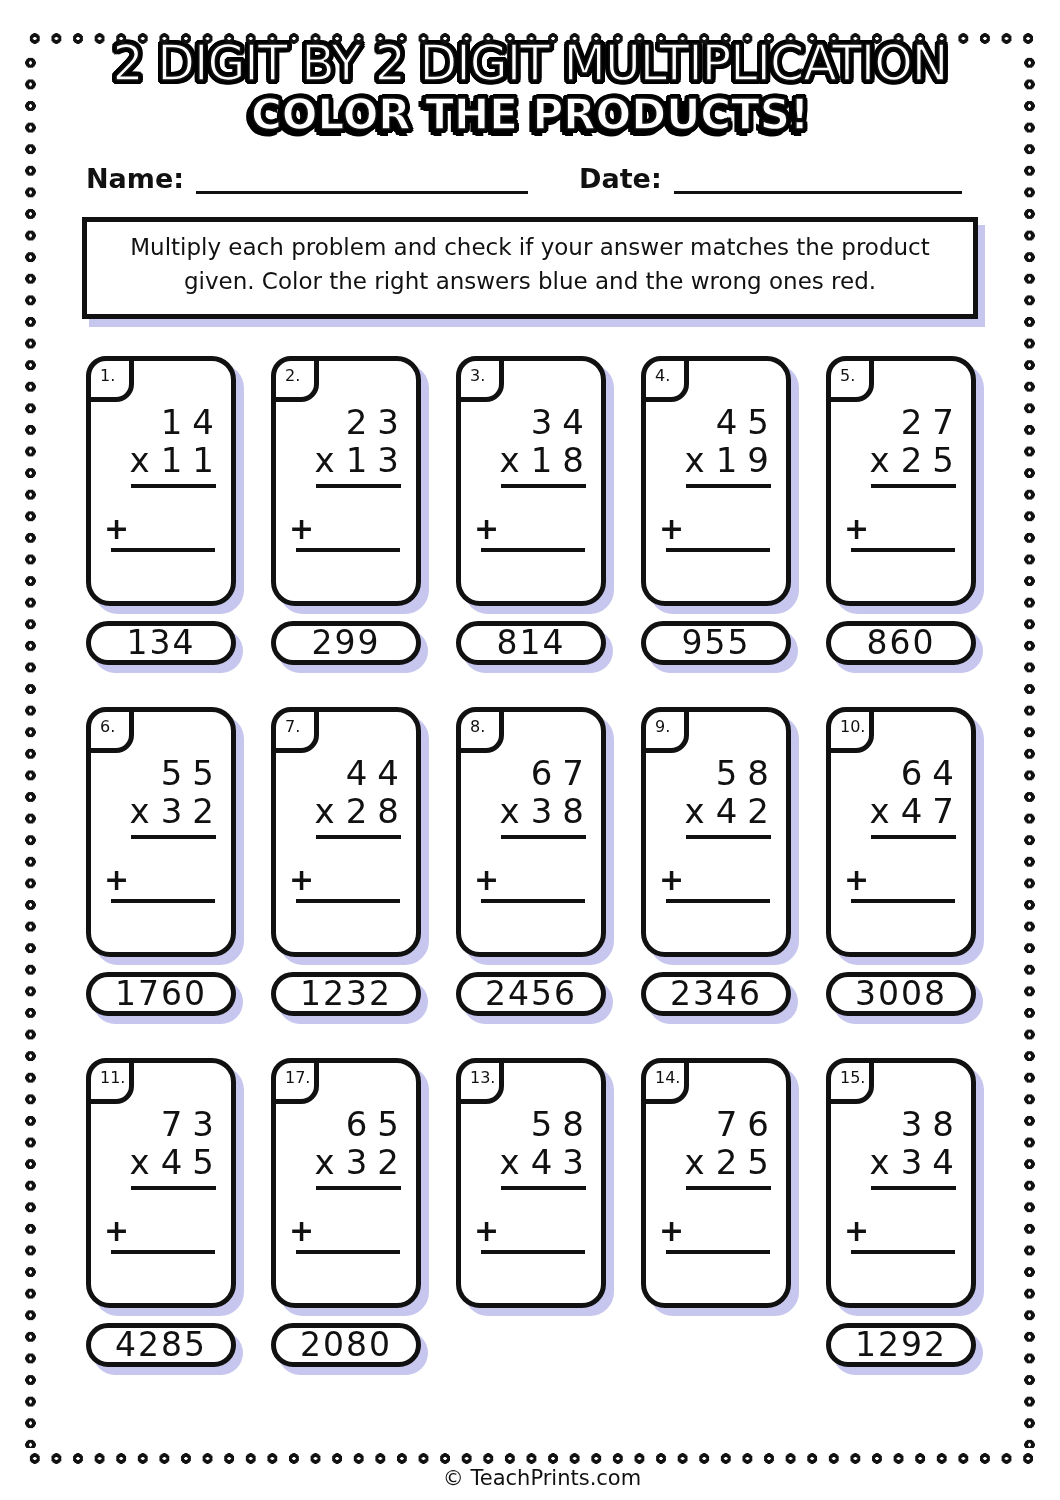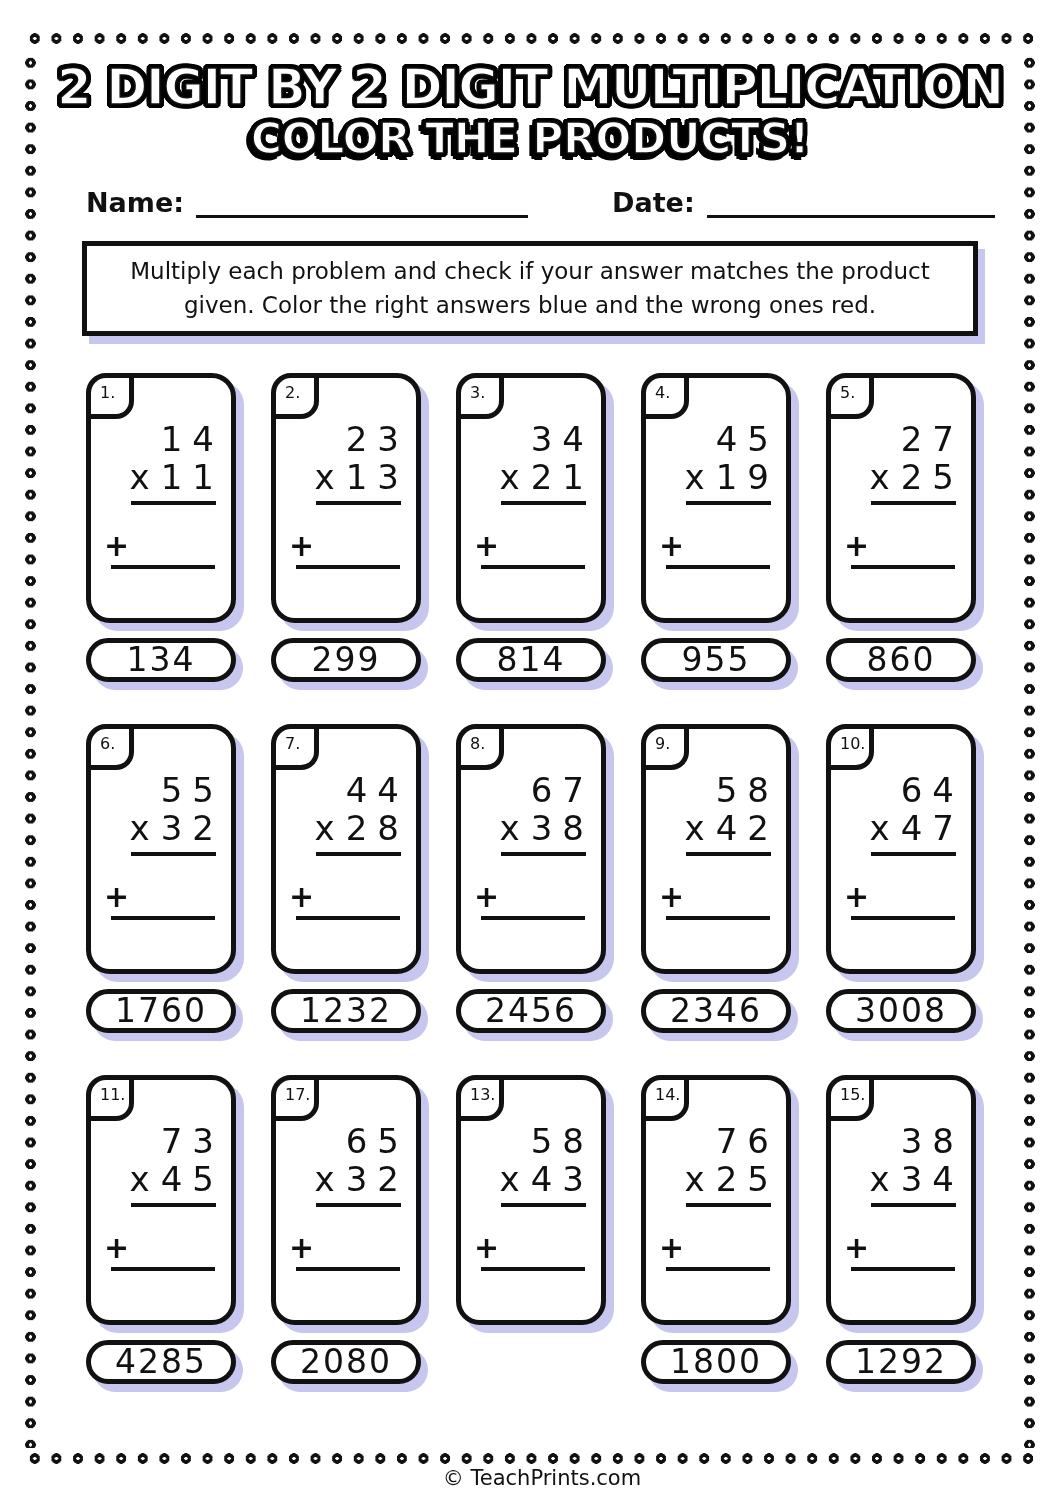--- a/index.html
+++ b/index.html
@@ -29,52 +29,52 @@
   .bubble {
     color:#fff;
     -webkit-text-stroke:1.5px var(--ink);
     text-shadow:
       4px 0 0 #000, -4px 0 0 #000, 0 4px 0 #000, 0 -4px 0 #000,
       3px 3px 0 #000, -3px 3px 0 #000, 3px -3px 0 #000, -3px -3px 0 #000,
       4px 2px 0 #000, 4px -2px 0 #000, -4px 2px 0 #000, -4px -2px 0 #000,
       2px 4px 0 #000, -2px 4px 0 #000, 2px -4px 0 #000, -2px -4px 0 #000;
   }
   .page-title {
-    padding-top:62px; text-align:center;
-    font-size:49px; font-weight:bold; letter-spacing:-1px; line-height:1.08;
+    padding-top:38px; text-align:center;
+    font-size:49px; font-weight:normal; letter-spacing:-1px; line-height:1.08;
     white-space:nowrap;
   }
   .page-subtitle {
     margin-top:3px; text-align:center;
     font-size:42px; font-weight:bold; letter-spacing:0; line-height:1.0;
     white-space:nowrap;
   }
   .page-subtitle .bubble-sub {
     text-shadow:
       4px 0 0 #000, -4px 0 0 #000, 0 4px 0 #000, 0 -4px 0 #000,
       3px 3px 0 #000, -3px 3px 0 #000, 3px -3px 0 #000, -3px -3px 0 #000,
       4px 2px 0 #000, -4px 2px 0 #000, -4px -2px 0 #000,
       2px 4px 0 #000, -2px 4px 0 #000, 2px -4px 0 #000,
       -5px 6px 0 #000, -2px 7px 0 #000, -7px 3px 0 #000;
   }
 
   
   .name-row { display:flex; align-items:flex-end; margin:27px 0 0 86px; font-size:27px; font-weight:bold; line-height:1.1; }
   .write-line { display:inline-block; border-bottom:3px solid var(--ink); height:31px; }
   .name-line { width:332px; margin-left:12px; }
-  .date-label { margin-left:84px; }
+  .date-label { margin-left:51px; }
   .date-line { width:288px; margin-left:12px; }
 
   
   .instruction-box {
     margin:23px 0 0 82px; width:896px;
     border:5px solid var(--ink);
     box-shadow:7px 8px 0 var(--shadow_lavender);
     background:var(--paper);
-    padding:8px 4px 9px 4px;
+    padding:8px 4px 16px 4px;
     text-align:center; font-size:23px; line-height:34px; font-weight:500;
   }
   .instruction-box div { white-space:nowrap; }
 
   
   .grid {
     margin:37px 0 0 86px;
     display:grid; grid-template-columns:repeat(5,150px);
     column-gap:35px; row-gap:42px;
   }
@@ -164,21 +164,21 @@
     <div class="pill">
       <span>299</span>
     </div>
   </div>
 
   <div class="cell">
     <div class="card">
       <div class="badge">3.</div>
       <div class="nums">
         <div><span class="digits">34</span></div>
-        <div><span class="msign">x</span><span class="digits">21</span></div>
+        <div><span class="msign">x</span><span class="digits">18</span></div>
       </div>
       <div class="mult-line"></div>
       <div class="plus">+</div>
       <div class="ans-line"></div>
     </div>
     <div class="pill">
       <span>814</span>
     </div>
   </div>
 
@@ -343,23 +343,20 @@
     <div class="card">
       <div class="badge">14.</div>
       <div class="nums">
         <div><span class="digits">76</span></div>
         <div><span class="msign">x</span><span class="digits">25</span></div>
       </div>
       <div class="mult-line"></div>
       <div class="plus">+</div>
       <div class="ans-line"></div>
     </div>
-    <div class="pill">
-      <span>1800</span>
-    </div>
   </div>
 
   <div class="cell">
     <div class="card">
       <div class="badge">15.</div>
       <div class="nums">
         <div><span class="digits">38</span></div>
         <div><span class="msign">x</span><span class="digits">34</span></div>
       </div>
       <div class="mult-line"></div>

